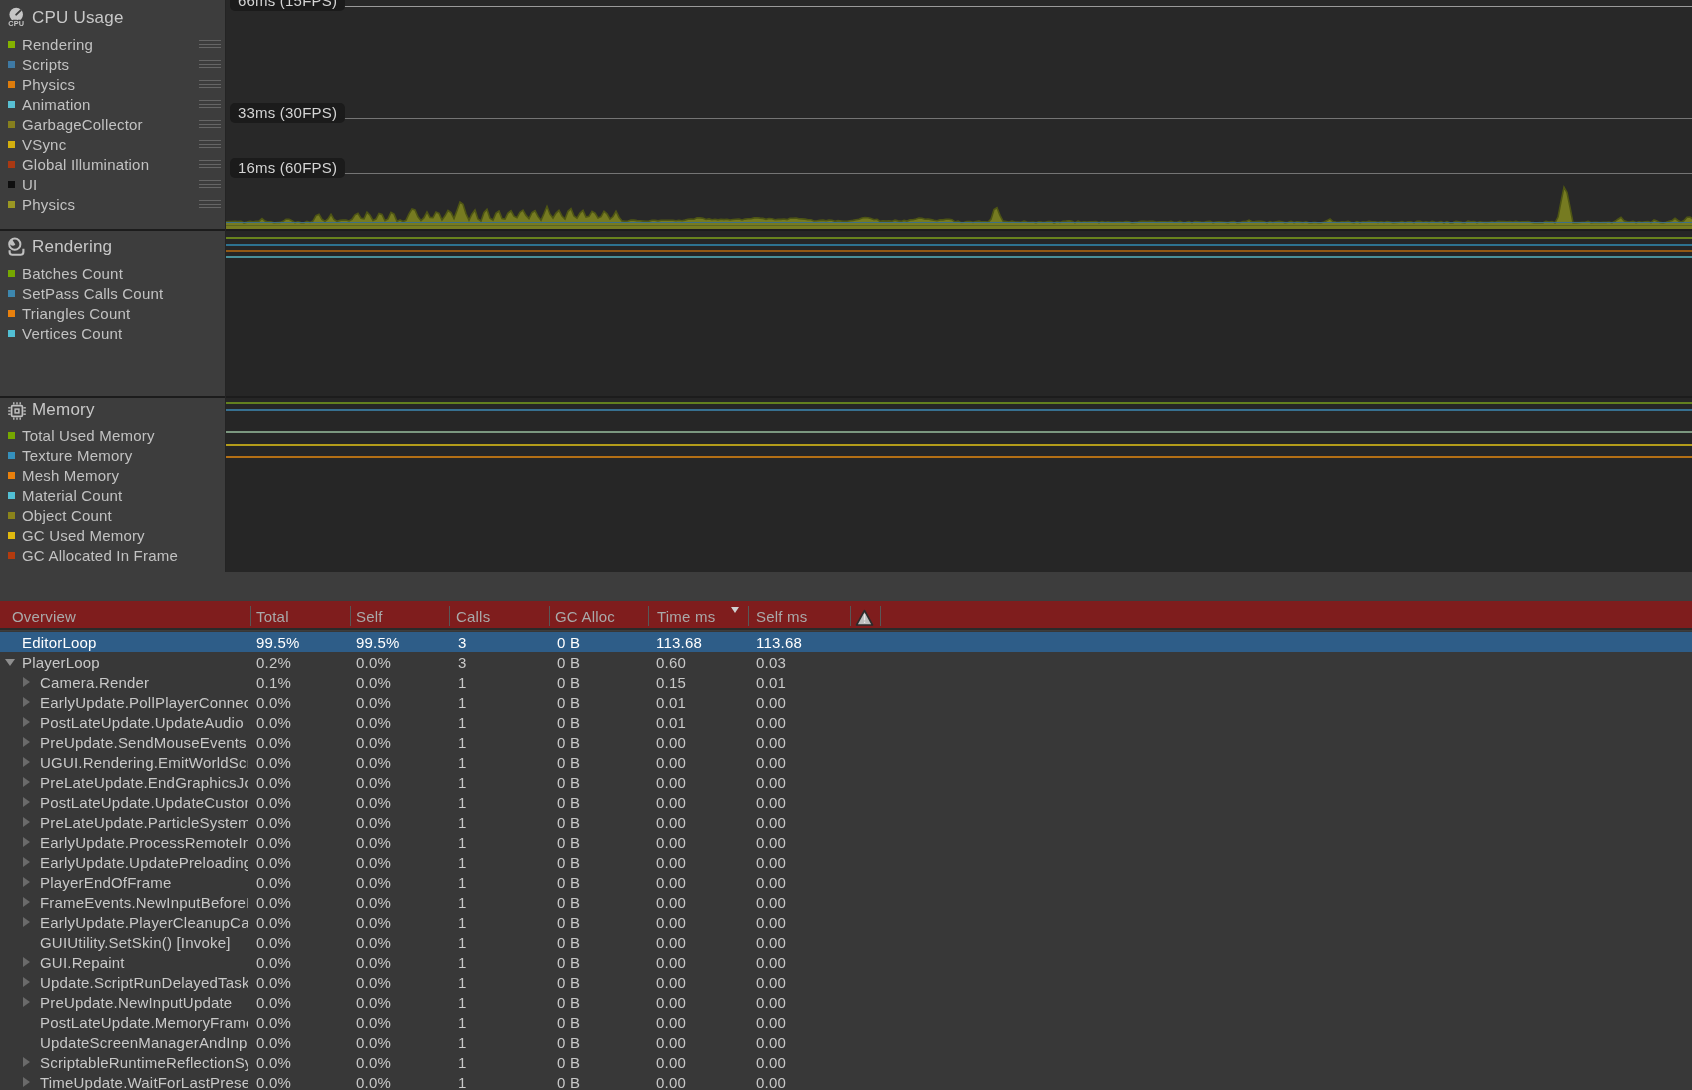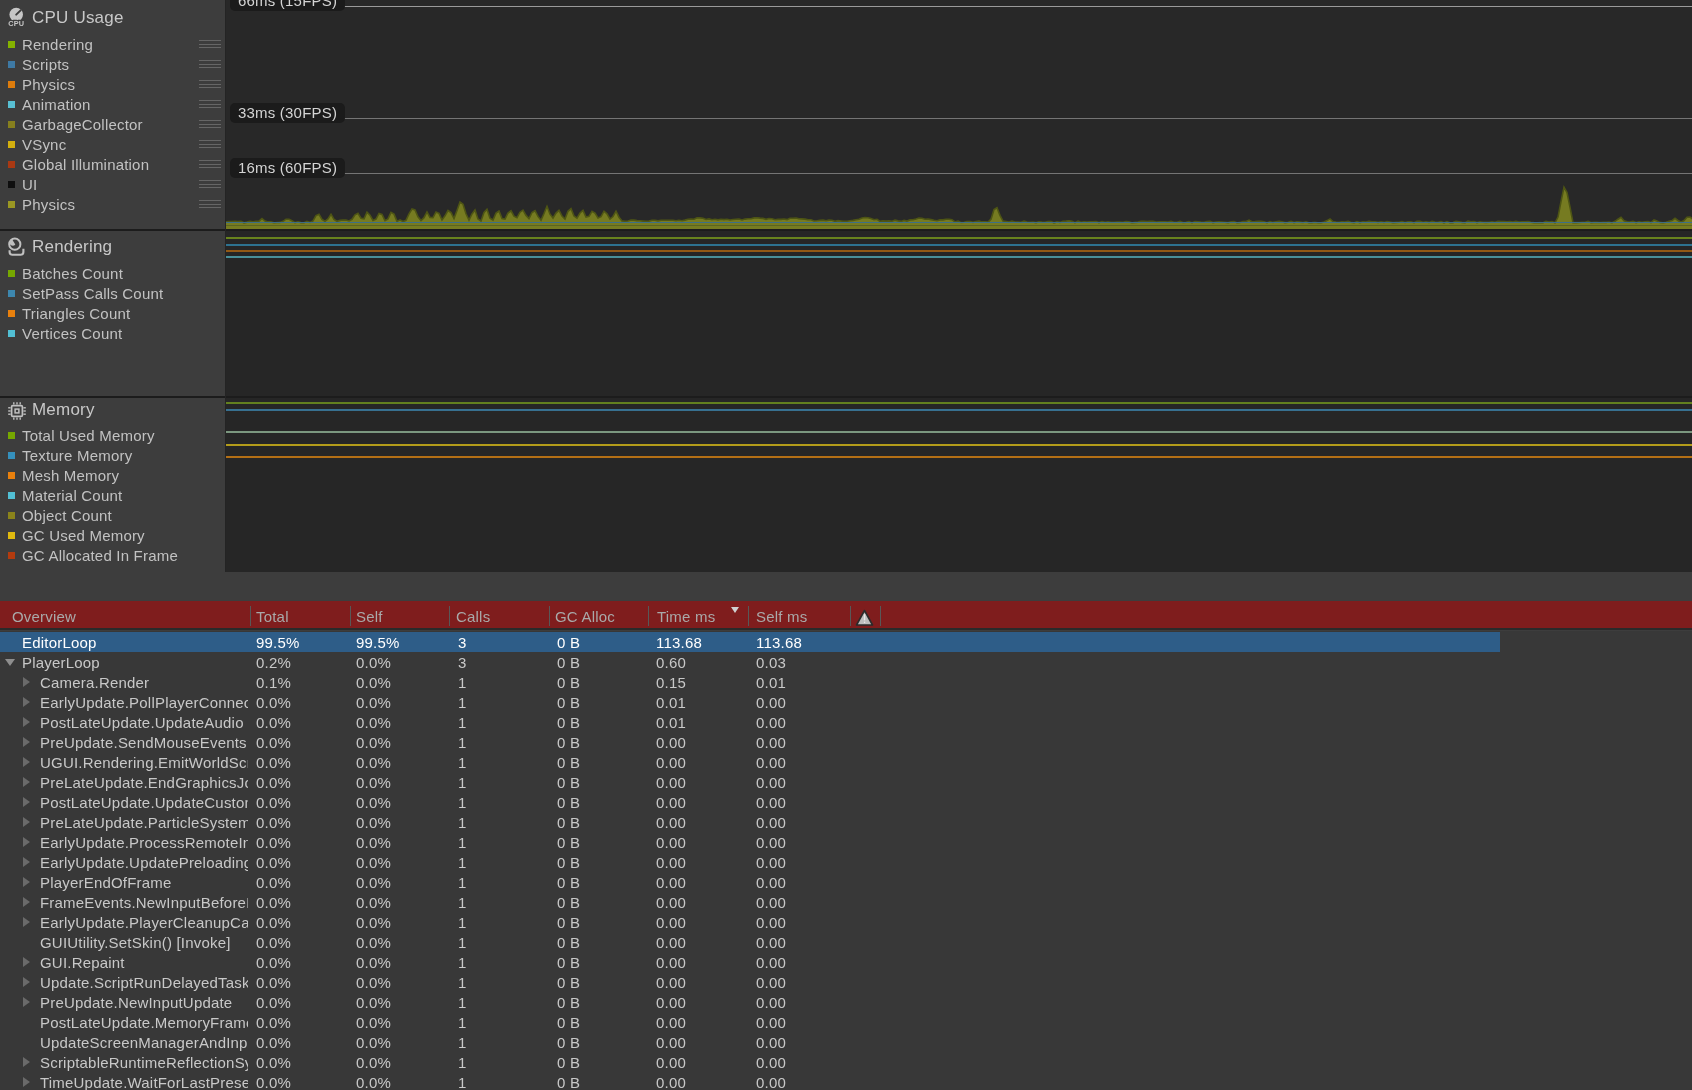--- a/index.html
+++ b/index.html
@@ -37,21 +37,21 @@
     border:1px solid #212121; border-radius:4px; }
 
   
   #thead { position:absolute; left:0; top:601px; width:1692px; height:29px; background:#7f1d1d;
     border-bottom:2px solid #2a2a2a; }
   .hcell { position:absolute; top:7px; font-size:15px; letter-spacing:0.2px; color:#a9a9a9; line-height:17px; }
   .hsep { position:absolute; top:5px; width:1px; height:20px; background:#585858; }
 
   
   #rows { position:absolute; left:0; top:631px; width:1692px; height:460px; background:#383838; }
-  .row { position:absolute; left:0; width:1500px; height:20px; font-size:15px; letter-spacing:0.2px; color:#c8c8c8; }
+  .row { position:absolute; left:0; width:1692px; height:20px; font-size:15px; letter-spacing:0.2px; color:#c8c8c8; }
   .row.sel { background:#2e5d88; color:#ffffff; }
   .cell { position:absolute; top:1.5px; line-height:17px; white-space:nowrap; }
   .name { overflow:hidden; }
   .tri-d { position:absolute; top:7px; width:0; height:0; border-left:5.5px solid transparent;
     border-right:5.5px solid transparent; border-top:7px solid #8e8e8e; }
   .tri-r { position:absolute; top:4.5px; width:0; height:0; border-top:5.5px solid transparent;
     border-bottom:5.5px solid transparent; border-left:7px solid #6a6a6a; }
 </style>
 </head>
 <body>

